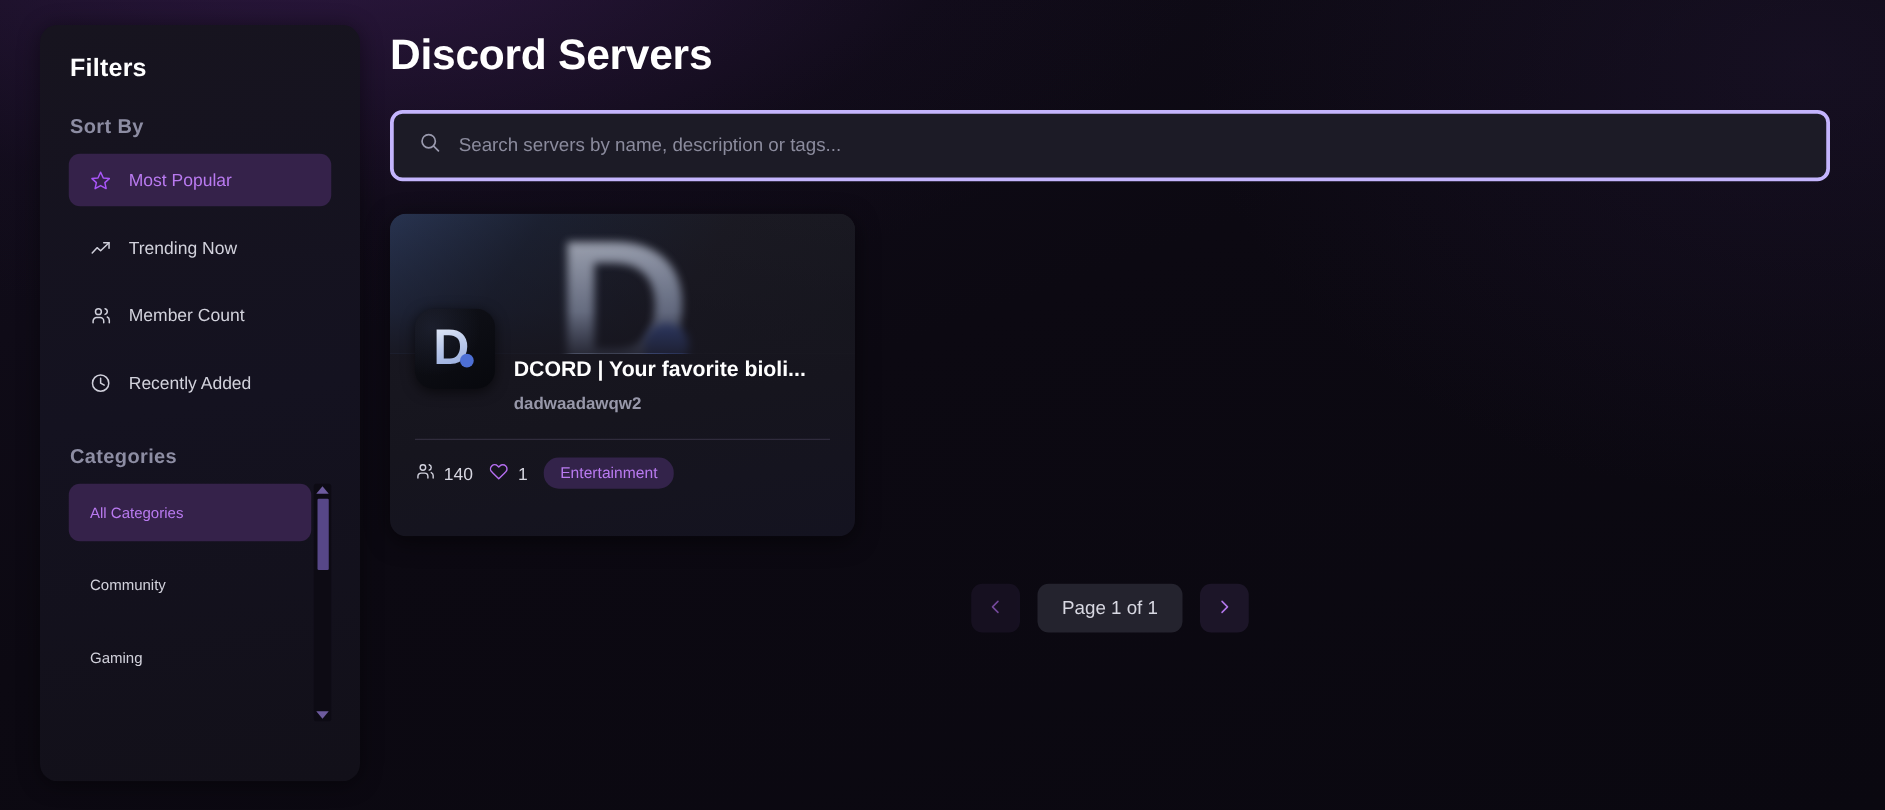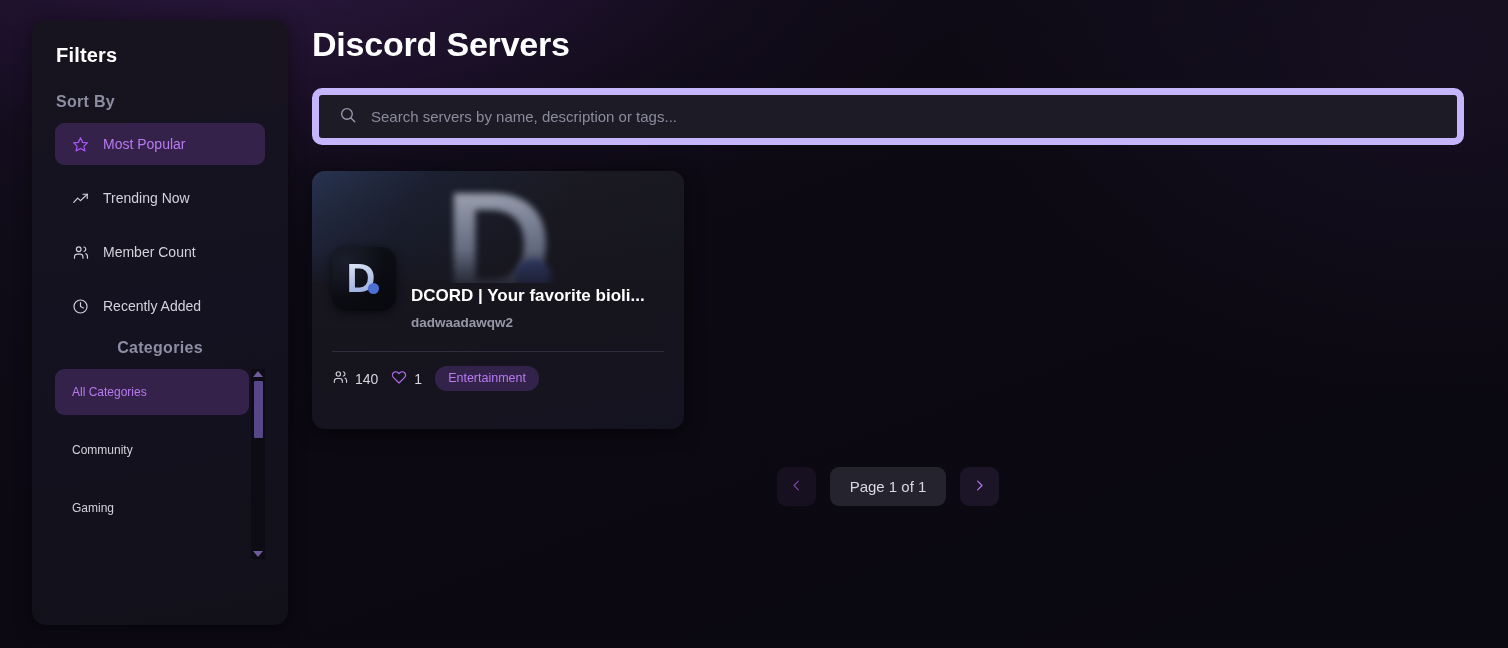--- a/index.html
+++ b/index.html
@@ -83,21 +83,21 @@
   }
   .sort-item .ico { width: 17px; height: 17px; display: flex; align-items: center; justify-content: center; flex: 0 0 auto; }
   .sort-item svg { width: 17px; height: 17px; stroke: #cfcfda; stroke-width: 1.7; fill: none; stroke-linecap: round; stroke-linejoin: round; }
 
   .sort-item.active {
     background: #35224a;
     color: #b97af0;
   }
   .sort-item.active svg { stroke: #a855f7; }
 
-  .cat-section { margin-top: 12px; text-align: center; }
+  .cat-section { margin-top: 30px; }
 
   .cat-scroll-area {
     position: relative;
     padding: 0 23px 0 23px;
     height: 190px;
   }
 
   .cat-list {
     padding-right: 16px;
   }
@@ -175,21 +175,21 @@
     letter-spacing: -0.2px;
     margin-top: 5px;
     margin-bottom: 24px;
   }
 
   .search-bar {
     position: relative;
     width: 1152px;
     height: 57px;
     background: #1c1b26;
-    border: 7px solid #c4b5fd;
+    border: 3px solid #c4b5fd;
     border-radius: 10px;
     display: flex;
     align-items: center;
     padding: 0 20px;
     gap: 14px;
   }
   .search-bar svg { width: 18px; height: 18px; stroke: #9a9aae; stroke-width: 1.8; fill: none; stroke-linecap: round; }
   .search-input {
     flex: 1;
     background: transparent;

